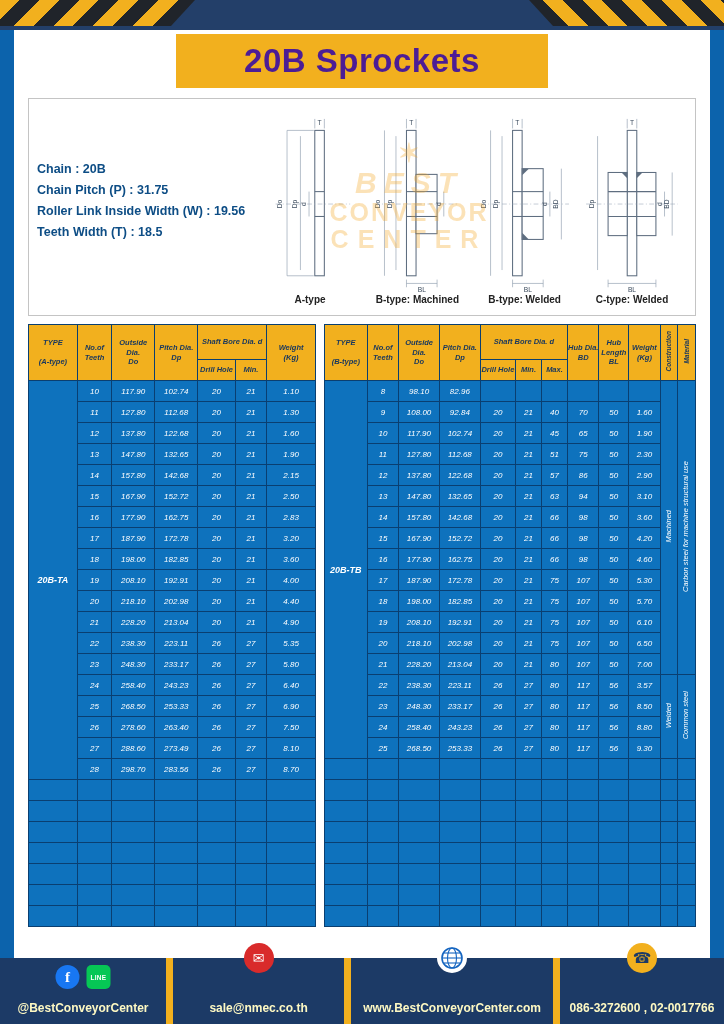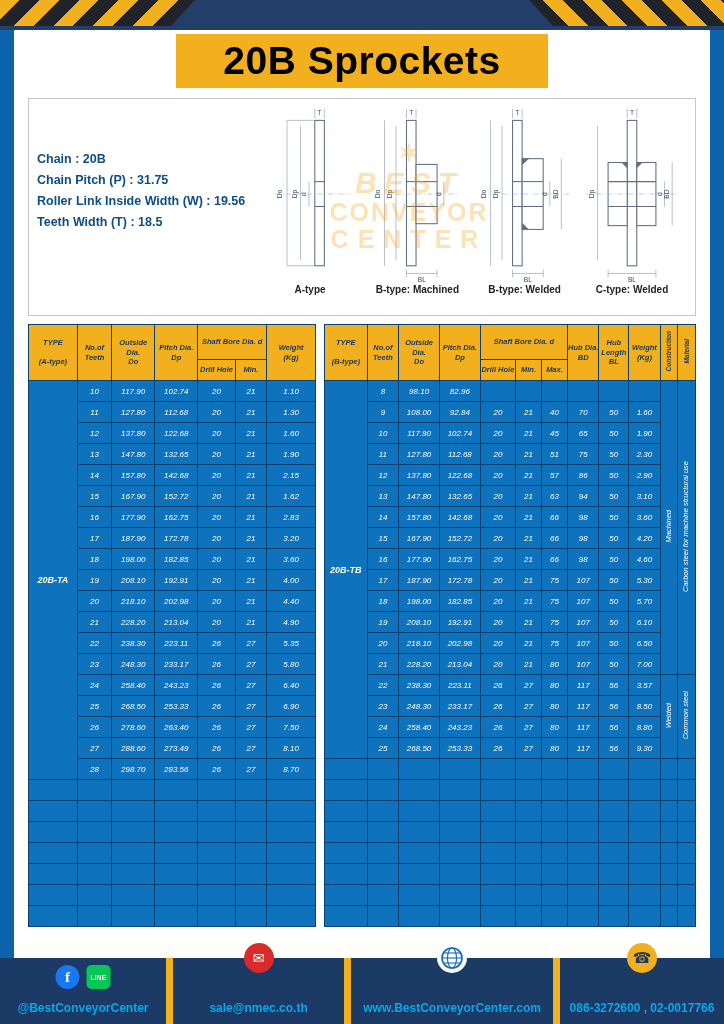--- a/index.html
+++ b/index.html
@@ -4,22 +4,22 @@
 <style>
   html,body{margin:0;padding:0;}
   body{width:724px;height:1024px;font-family:"Liberation Sans",sans-serif;}
   .frame{position:relative;width:724px;height:1024px;background:#0C63AC;overflow:hidden;}
   .topbar{position:absolute;top:0;left:0;right:0;height:30px;background:#233F69;}
   .hz{position:absolute;top:0;height:26px;width:195px;background:repeating-linear-gradient(135deg,#F2B01E 0 14px,#20242a 14px 28px);}
   .hz-left{left:0;clip-path:polygon(0 0,100% 0,calc(100% - 24px) 100%,0 100%);}
   .hz-right{right:0;background:repeating-linear-gradient(45deg,#F2B01E 0 14px,#20242a 14px 28px);clip-path:polygon(0 0,100% 0,100% 100%,24px 100%);}
   .page{position:absolute;left:14px;right:14px;top:30px;bottom:66px;background:#ffffff;overflow:hidden;}
   .banner{width:372px;height:54px;margin:4px auto 0;background:#F2B01E;display:flex;align-items:center;justify-content:center;}
-  .banner h1{margin:12px;font-size:39px;color:#000000;font-weight:bold;letter-spacing:.5px;}
-  .specbox{margin:10px 14px 0;height:218px;border:1px solid #c4c4c4;display:flex;padding:6px 8px;position:relative;box-sizing:border-box;background:#fff;}
+  .banner h1{margin:12px;font-size:33px;color:#4c1d95;font-weight:bold;letter-spacing:.5px;}
+  .specbox{margin:10px 14px 0;height:218px;border:1px solid #c4c4c4;display:flex;padding:16px 8px;position:relative;box-sizing:border-box;background:#fff;}
   .specs{width:218px;margin-top:44px;flex:none;}
   .spec-line{font-size:12.5px;font-weight:bold;color:#0D4D85;line-height:21px;white-space:nowrap;}
   .figs{flex:1;display:flex;justify-content:space-between;padding:2px 2px 0 2px;}
   .fig{width:106px;text-align:center;margin:0;}
   .draw{width:100%;height:176px;display:block;}
   .cap{font-size:10px;font-weight:bold;color:#222;margin-top:1px;}
   .watermark{position:absolute;left:240px;top:40px;width:280px;text-align:center;color:#F5A623;opacity:.32;pointer-events:none;line-height:1.08;font-weight:bold;}
   .wm-star{font-size:26px;}
   .wm1{font-size:30px;letter-spacing:7px;font-style:italic;}
   .wm2{font-size:25px;letter-spacing:2px;}
@@ -40,21 +40,21 @@
   .part{fill:#ffffff;stroke:#5f6e80;stroke-width:1.1;}
   .dim{stroke:#93a1b1;stroke-width:.7;fill:none;}
   .cline{stroke:#a6b2c0;stroke-width:.7;stroke-dasharray:5 2.5 1 2.5;}
   .lbl{font-size:7px;fill:#3a4a5c;text-anchor:middle;font-family:"Liberation Sans",sans-serif;}
   .weld{fill:#5f6e80;}
   
   .footer{position:absolute;bottom:0;left:0;right:0;height:66px;background:#1C3A66;display:flex;align-items:stretch;}
   .fdiv{width:7px;background:#F2B01E;flex:none;}
   .fsec{position:relative;display:flex;flex-direction:column;align-items:center;justify-content:flex-end;padding-bottom:9px;}
   .fs1{flex:1.62;} .fs2{flex:1.67;} .fs3{flex:1.97;} .fs4{flex:1.6;}
-  .flabel{color:#0ea5e9;font-weight:bold;font-size:12px;white-space:nowrap;}
+  .flabel{color:#fef9c3;font-weight:bold;font-size:12px;white-space:nowrap;}
   .ficons{position:absolute;top:7px;left:50%;transform:translateX(-50%);display:flex;gap:7px;}
   .fic{position:absolute;top:-15px;left:50%;transform:translateX(-50%);width:30px;height:30px;border-radius:50%;display:flex;align-items:center;justify-content:center;box-sizing:border-box;}
   .fb{width:24px;height:24px;border-radius:50%;background:#1877F2;color:#fff;font-weight:bold;font-size:15px;display:flex;align-items:center;justify-content:center;font-family:"Liberation Serif",serif;}
   .line-ic{width:24px;height:24px;border-radius:5px;background:#06C755;color:#fff;font-weight:bold;font-size:6.5px;display:flex;align-items:center;justify-content:center;letter-spacing:.3px;}
   .email{background:#D92B2B;color:#fff;font-size:14px;}
   .globe{background:#fff;}
   .globe svg{width:24px;height:24px;display:block;}
   .phone{background:#F2B01E;color:#1C3A66;font-size:15px;}
 </style>
 </head>
@@ -267,21 +267,21 @@
               <td>20</td>
               <td>21</td>
               <td>2.15</td>
             </tr>
             <tr>
               <td>15</td>
               <td>167.90</td>
               <td>152.72</td>
               <td>20</td>
               <td>21</td>
-              <td>1.62</td>
+              <td>2.50</td>
             </tr>
             <tr>
               <td>16</td>
               <td>177.90</td>
               <td>162.75</td>
               <td>20</td>
               <td>21</td>
               <td>2.83</td>
             </tr>
             <tr>

